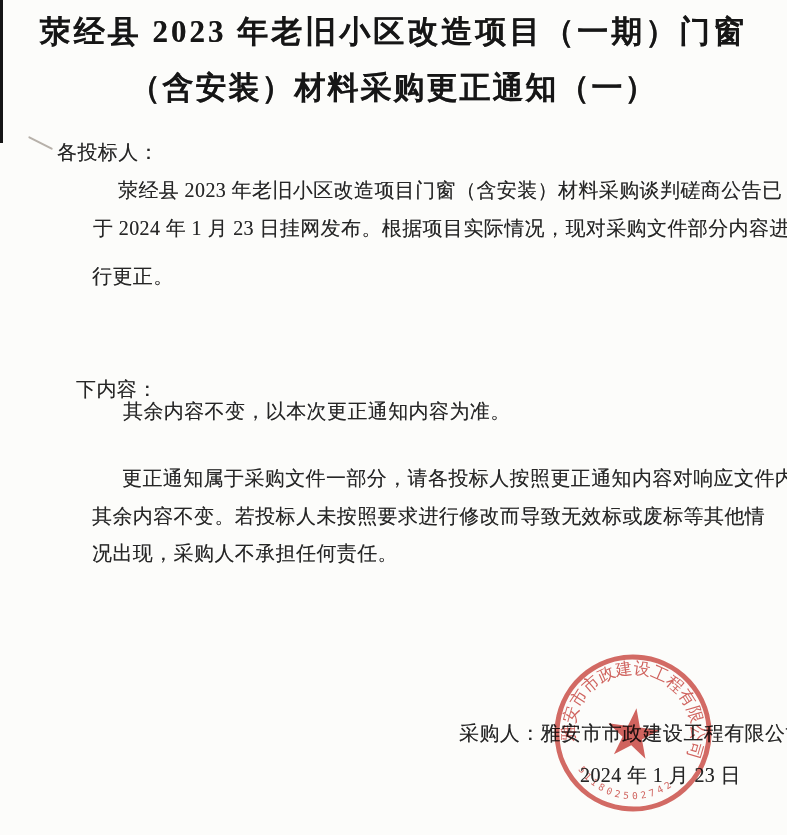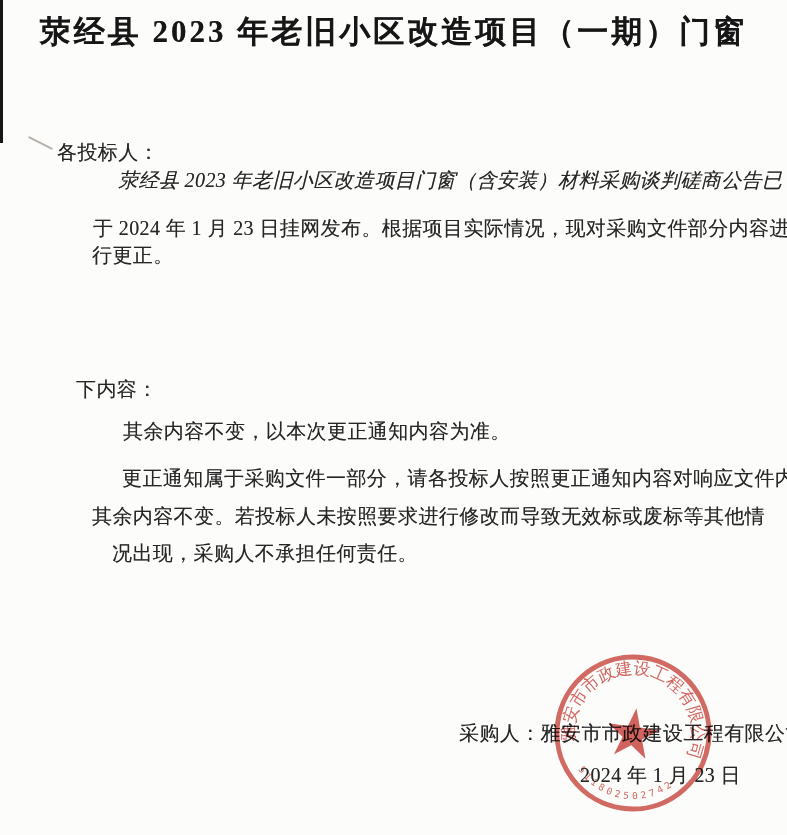--- a/index.html
+++ b/index.html
@@ -23,49 +23,50 @@
     text-shadow:0 0 .5px rgba(0,0,0,.55);
   }
   .title-1{top:14px;letter-spacing:3px;}
   .title-2{top:70px;letter-spacing:2px;}
   
   .bline{
     position:absolute;white-space:pre;font-size:20px;line-height:23px;
     color:#262626;letter-spacing:.4px;text-shadow:0 0 .4px rgba(20,20,20,.45);
   }
   .l1 {left:57px; top:141px;}
-  .l2 {left:118px;top:169px;font-style:italic;}
+  .l2 {left:118px;top:179px;}
   .l3 {left:93px; top:217px;}
-  .l4 {left:92px; top:244px;}
+  .l4 {left:92px; top:265px;}
   .l5 {left:118px;top:292px;}
   .l6 {left:76px; top:330px;margin-top:48px;}
   .l7 {left:110px;top:382px;}
-  .l8 {left:123px;top:420px;}
+  .l8 {left:123px;top:400px;}
   .l9 {left:122px;top:467px;text-align:right;}
   .l10{left:92px; top:505px;}
-  .l11{left:92px; top:542px;margin-left:20px;}
+  .l11{left:92px; top:542px;}
   
   .buyer{left:423px;top:722px;margin-left:36px;}
   .date{left:580px;top:764px;}
   
   .seal{
     position:absolute;left:551px;top:651px;width:164px;height:164px;
     transform:rotate(8deg);
     mix-blend-mode:multiply;opacity:.82;
   }
 </style>
 </head>
 <body>
 
 <div class="page">
 
   <div class="edge-bar"></div>
   <div class="scratch"></div>
 
   <div class="title-line title-1">荥经县 2023 年老旧小区改造项目（一期）门窗</div>
+  <div class="title-line title-2">（含安装）材料采购更正通知（一）</div>
 
   <div class="bline l1">各投标人：</div>
   <div class="bline l2">荥经县 2023 年老旧小区改造项目门窗（含安装）材料采购谈判磋商公告已</div>
   <div class="bline l3">于 2024 年 1 月 23 日挂网发布。根据项目实际情况，现对采购文件部分内容进</div>
   <div class="bline l4">行更正。</div>
   <div class="bline l6">下内容：</div>
   <div class="bline l8">其余内容不变，以本次更正通知内容为准。</div>
   <div class="bline l9">更正通知属于采购文件一部分，请各投标人按照更正通知内容对响应文件内</div>
   <div class="bline l10">其余内容不变。若投标人未按照要求进行修改而导致无效标或废标等其他情</div>
   <div class="bline l11">况出现，采购人不承担任何责任。</div>

